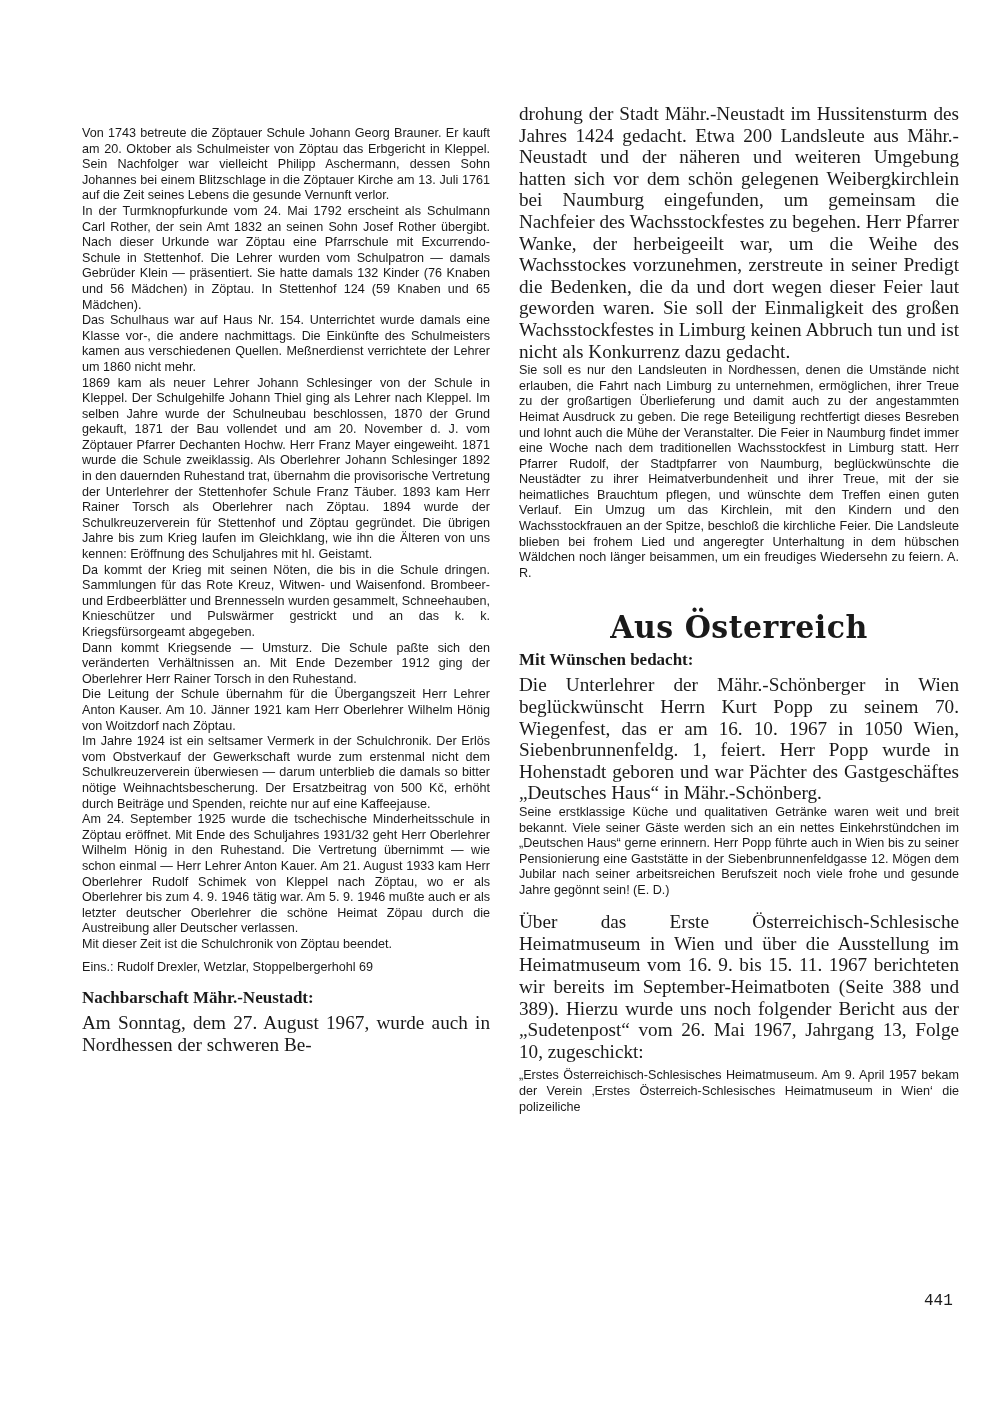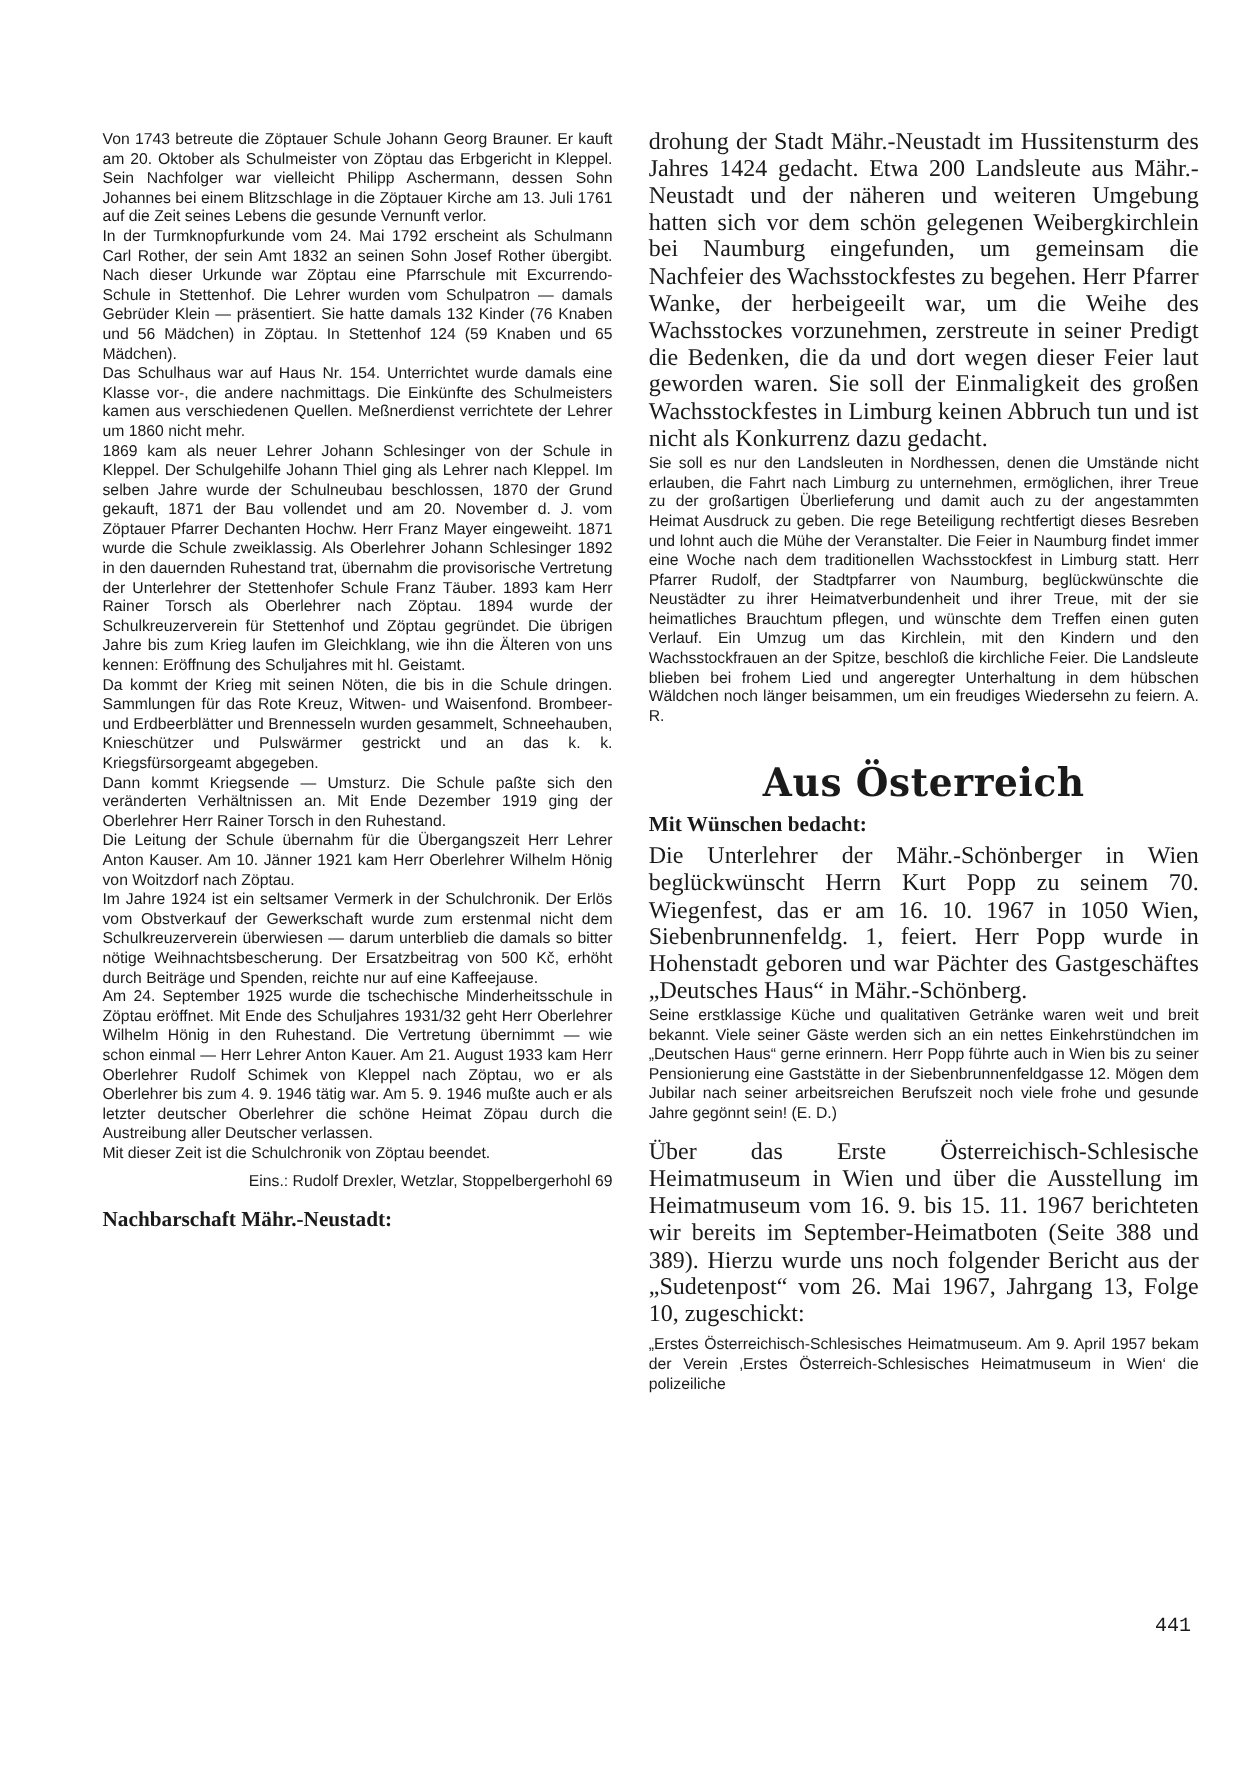--- a/index.html
+++ b/index.html
@@ -1,24 +1,24 @@
 <!DOCTYPE html>
 <html><head>
 <meta charset="utf-8">
 <style>
   html, body { margin: 0; padding: 0; background: #ffffff; }
   body { width: 1000px; height: 1413px; position: relative; overflow: hidden; color: #1a1a1a; }
   .col { position: absolute; }
   .left { left: 82px; top: 104px; width: 408px; }
   .right { left: 519px; top: 103px; width: 440px; }
-  .small { font-family: "Liberation Sans", sans-serif; font-size: 12.6px; line-height: 15.6px; text-align: justify; }
+  .small { font-family: "Liberation Sans", sans-serif; font-size: 12.6px; line-height: 15.6px; text-align: justify; margin-top: 22px; }
   .small p { margin: 0; }
   .small p + p { margin-top: 0; }
   .big { font-family: "Liberation Serif", serif; font-size: 19.2px; line-height: 21.6px; text-align: justify; margin: 0; }
-  .sig { font-family: "Liberation Sans", sans-serif; font-size: 12.6px; line-height: 15.6px; text-align: right; margin: 8px 0 0 0; }
+  .sig { font-family: "Liberation Sans", sans-serif; font-size: 12.6px; line-height: 15.6px; margin: 8px 0 0 0; }
   .head { font-family: "Liberation Serif", serif; font-weight: bold; font-size: 17px; line-height: 20px; margin: 0; }
   .left .head { margin-top: 12px; }
   .left .big { margin-top: 4px; }
   .right .small { margin-top: 1px; }
   .section-title { font-family: "DejaVu Serif", serif; font-weight: bold; font-size: 30px; text-align: center; margin: 28px 0 6px 0; letter-spacing: 0.5px; transform: scaleY(1.05); }
   .right .head { margin-top: 2px; }
   .right .big.after-head { margin-top: 4px; }
   .right .big.museum { margin-top: 10px; }
   .quote { margin-top: 6px !important; }
   b { font-weight: normal; }
@@ -27,28 +27,29 @@
 </head>
 <body>
 
 <div class="col left">
   <div class="small">
     <p>Von 1743 betreute die Zöptauer Schule Johann Georg Brauner. Er kauft am 20. Oktober als Schulmeister von Zöptau das Erbgericht in Kleppel. Sein Nachfolger war vielleicht Philipp Aschermann, dessen Sohn Johannes bei einem Blitzschlage in die Zöptauer Kirche am 13. Juli 1761 auf die Zeit seines Lebens die gesunde Vernunft verlor.</p>
     <p>In der Turmknopfurkunde vom 24. Mai 1792 erscheint als Schulmann Carl Rother, der sein Amt 1832 an seinen Sohn Josef Rother übergibt. Nach dieser Urkunde war Zöptau eine Pfarrschule mit Excurrendo-Schule in Stettenhof. Die Lehrer wurden vom Schulpatron — damals Gebrüder Klein — präsentiert. Sie hatte damals 132 Kinder (76 Knaben und 56 Mädchen) in Zöptau. In Stettenhof 124 (59 Knaben und 65 Mädchen).</p>
     <p>Das Schulhaus war auf Haus Nr. 154. Unterrichtet wurde damals eine Klasse vor-, die andere nachmittags. Die Einkünfte des Schulmeisters kamen aus verschiedenen Quellen. Meßnerdienst verrichtete der Lehrer um 1860 nicht mehr.</p>
     <p>1869 kam als neuer Lehrer Johann Schlesinger von der Schule in Kleppel. Der Schulgehilfe Johann Thiel ging als Lehrer nach Kleppel. Im selben Jahre wurde der Schulneubau beschlossen, 1870 der Grund gekauft, 1871 der Bau vollendet und am 20. November d. J. vom Zöptauer Pfarrer Dechanten Hochw. Herr Franz Mayer eingeweiht. 1871 wurde die Schule zweiklassig. Als Oberlehrer Johann Schlesinger 1892 in den dauernden Ruhestand trat, übernahm die provisorische Vertretung der Unterlehrer der Stettenhofer Schule Franz Täuber. 1893 kam Herr Rainer Torsch als Oberlehrer nach Zöptau. 1894 wurde der Schulkreuzerverein für Stettenhof und Zöptau gegründet. Die übrigen Jahre bis zum Krieg laufen im Gleichklang, wie ihn die Älteren von uns kennen: Eröffnung des Schuljahres mit hl. Geistamt.</p>
     <p>Da kommt der Krieg mit seinen Nöten, die bis in die Schule dringen. Sammlungen für das Rote Kreuz, Witwen- und Waisenfond. Brombeer- und Erdbeerblätter und Brennesseln wurden gesammelt, Schneehauben, Knieschützer und Pulswärmer gestrickt und an das k. k. Kriegsfürsorgeamt abgegeben.</p>
-    <p>Dann kommt Kriegsende — Umsturz. Die Schule paßte sich den veränderten Verhältnissen an. Mit Ende Dezember 1919 ging der Oberlehrer Herr Rainer Torsch in den Ruhestand.</p>
+    <p>Dann kommt Kriegsende — Umsturz. Die Schule paßte sich den veränderten Verhältnissen an. Mit Ende Dezember 1912 ging der Oberlehrer Herr Rainer Torsch in den Ruhestand.</p>
     <p>Die Leitung der Schule übernahm für die Übergangszeit Herr Lehrer Anton Kauser. Am 10. Jänner 1921 kam Herr Oberlehrer Wilhelm Hönig von Woitzdorf nach Zöptau.</p>
     <p>Im Jahre 1924 ist ein seltsamer Vermerk in der Schulchronik. Der Erlös vom Obstverkauf der Gewerkschaft wurde zum erstenmal nicht dem Schulkreuzerverein überwiesen — darum unterblieb die damals so bitter nötige Weihnachtsbescherung. Der Ersatzbeitrag von 500 Kč, erhöht durch Beiträge und Spenden, reichte nur auf eine Kaffeejause.</p>
     <p>Am 24. September 1925 wurde die tschechische Minderheitsschule in Zöptau eröffnet. Mit Ende des Schuljahres 1931/32 geht Herr Oberlehrer Wilhelm Hönig in den Ruhestand. Die Vertretung übernimmt — wie schon einmal — Herr Lehrer Anton Kauer. Am 21. August 1933 kam Herr Oberlehrer Rudolf Schimek von Kleppel nach Zöptau, wo er als Oberlehrer bis zum 4. 9. 1946 tätig war. Am 5. 9. 1946 mußte auch er als letzter deutscher Oberlehrer die schöne Heimat Zöpau durch die Austreibung aller Deutscher verlassen.</p>
     <p>Mit dieser Zeit ist die Schulchronik von Zöptau beendet.</p>
   </div>
   <p class="sig">Eins.: Rudolf Drexler, Wetzlar, Stoppelbergerhohl 69</p>
   <h3 class="head">Nachbarschaft Mähr.-Neustadt:</h3>
+  <p class="big">Am Sonntag, dem 27. August 1967, wurde auch in Nordhessen der schweren Be-</p>
 </div>
 
 <div class="col right">
   <p class="big"><span>drohung der Stadt Mähr.-Neustadt im Hussitensturm des Jahres 1424 gedacht. Etwa 200 Landsleute aus Mähr.-Neustadt und der näheren und weiteren Umgebung hatten sich vor dem schön gelegenen Weibergkirchlein bei Naumburg eingefunden, um gemeinsam die </span><b>Nachfeier des Wachsstockfestes</b><span> zu begehen. Herr Pfarrer Wanke, der herbeigeeilt war, um die Weihe des Wachsstockes vorzunehmen, zerstreute in seiner Predigt die Bedenken, die da und dort wegen dieser Feier laut geworden waren. Sie soll der Einmaligkeit des großen Wachsstockfestes in Limburg keinen Abbruch tun und ist nicht als Konkurrenz dazu gedacht.</span></p>
   <p class="small">Sie soll es nur den Landsleuten in Nordhessen, denen die Umstände nicht erlauben, die Fahrt nach Limburg zu unternehmen, ermöglichen, ihrer Treue zu der großartigen Überlieferung und damit auch zu der angestammten Heimat Ausdruck zu geben. Die rege Beteiligung rechtfertigt dieses Besreben und lohnt auch die Mühe der Veranstalter. Die Feier in Naumburg findet immer eine Woche nach dem traditionellen Wachsstockfest in Limburg statt. Herr Pfarrer Rudolf, der Stadtpfarrer von Naumburg, beglückwünschte die Neustädter zu ihrer Heimatverbundenheit und ihrer Treue, mit der sie heimatliches Brauchtum pflegen, und wünschte dem Treffen einen guten Verlauf. Ein Umzug um das Kirchlein, mit den Kindern und den Wachsstockfrauen an der Spitze, beschloß die kirchliche Feier. Die Landsleute blieben bei frohem Lied und angeregter Unterhaltung in dem hübschen Wäldchen noch länger beisammen, um ein freudiges Wiedersehn zu feiern. A. R.</p>
 
   <h2 class="section-title">Aus Österreich</h2>
 
   <h3 class="head">Mit Wünschen bedacht:</h3>
   <p class="big after-head"><span>Die Unterlehrer der Mähr.-Schönberger in Wien beglückwünscht Herrn </span><b>Kurt Popp</b><span> zu seinem 70. Wiegenfest, das er am 16. 10. 1967 in 1050 Wien, Siebenbrunnenfeldg. 1, feiert. Herr Popp wurde in Hohenstadt geboren und war Pächter des Gastgeschäftes „Deutsches Haus“ in Mähr.-Schönberg.</span></p>

